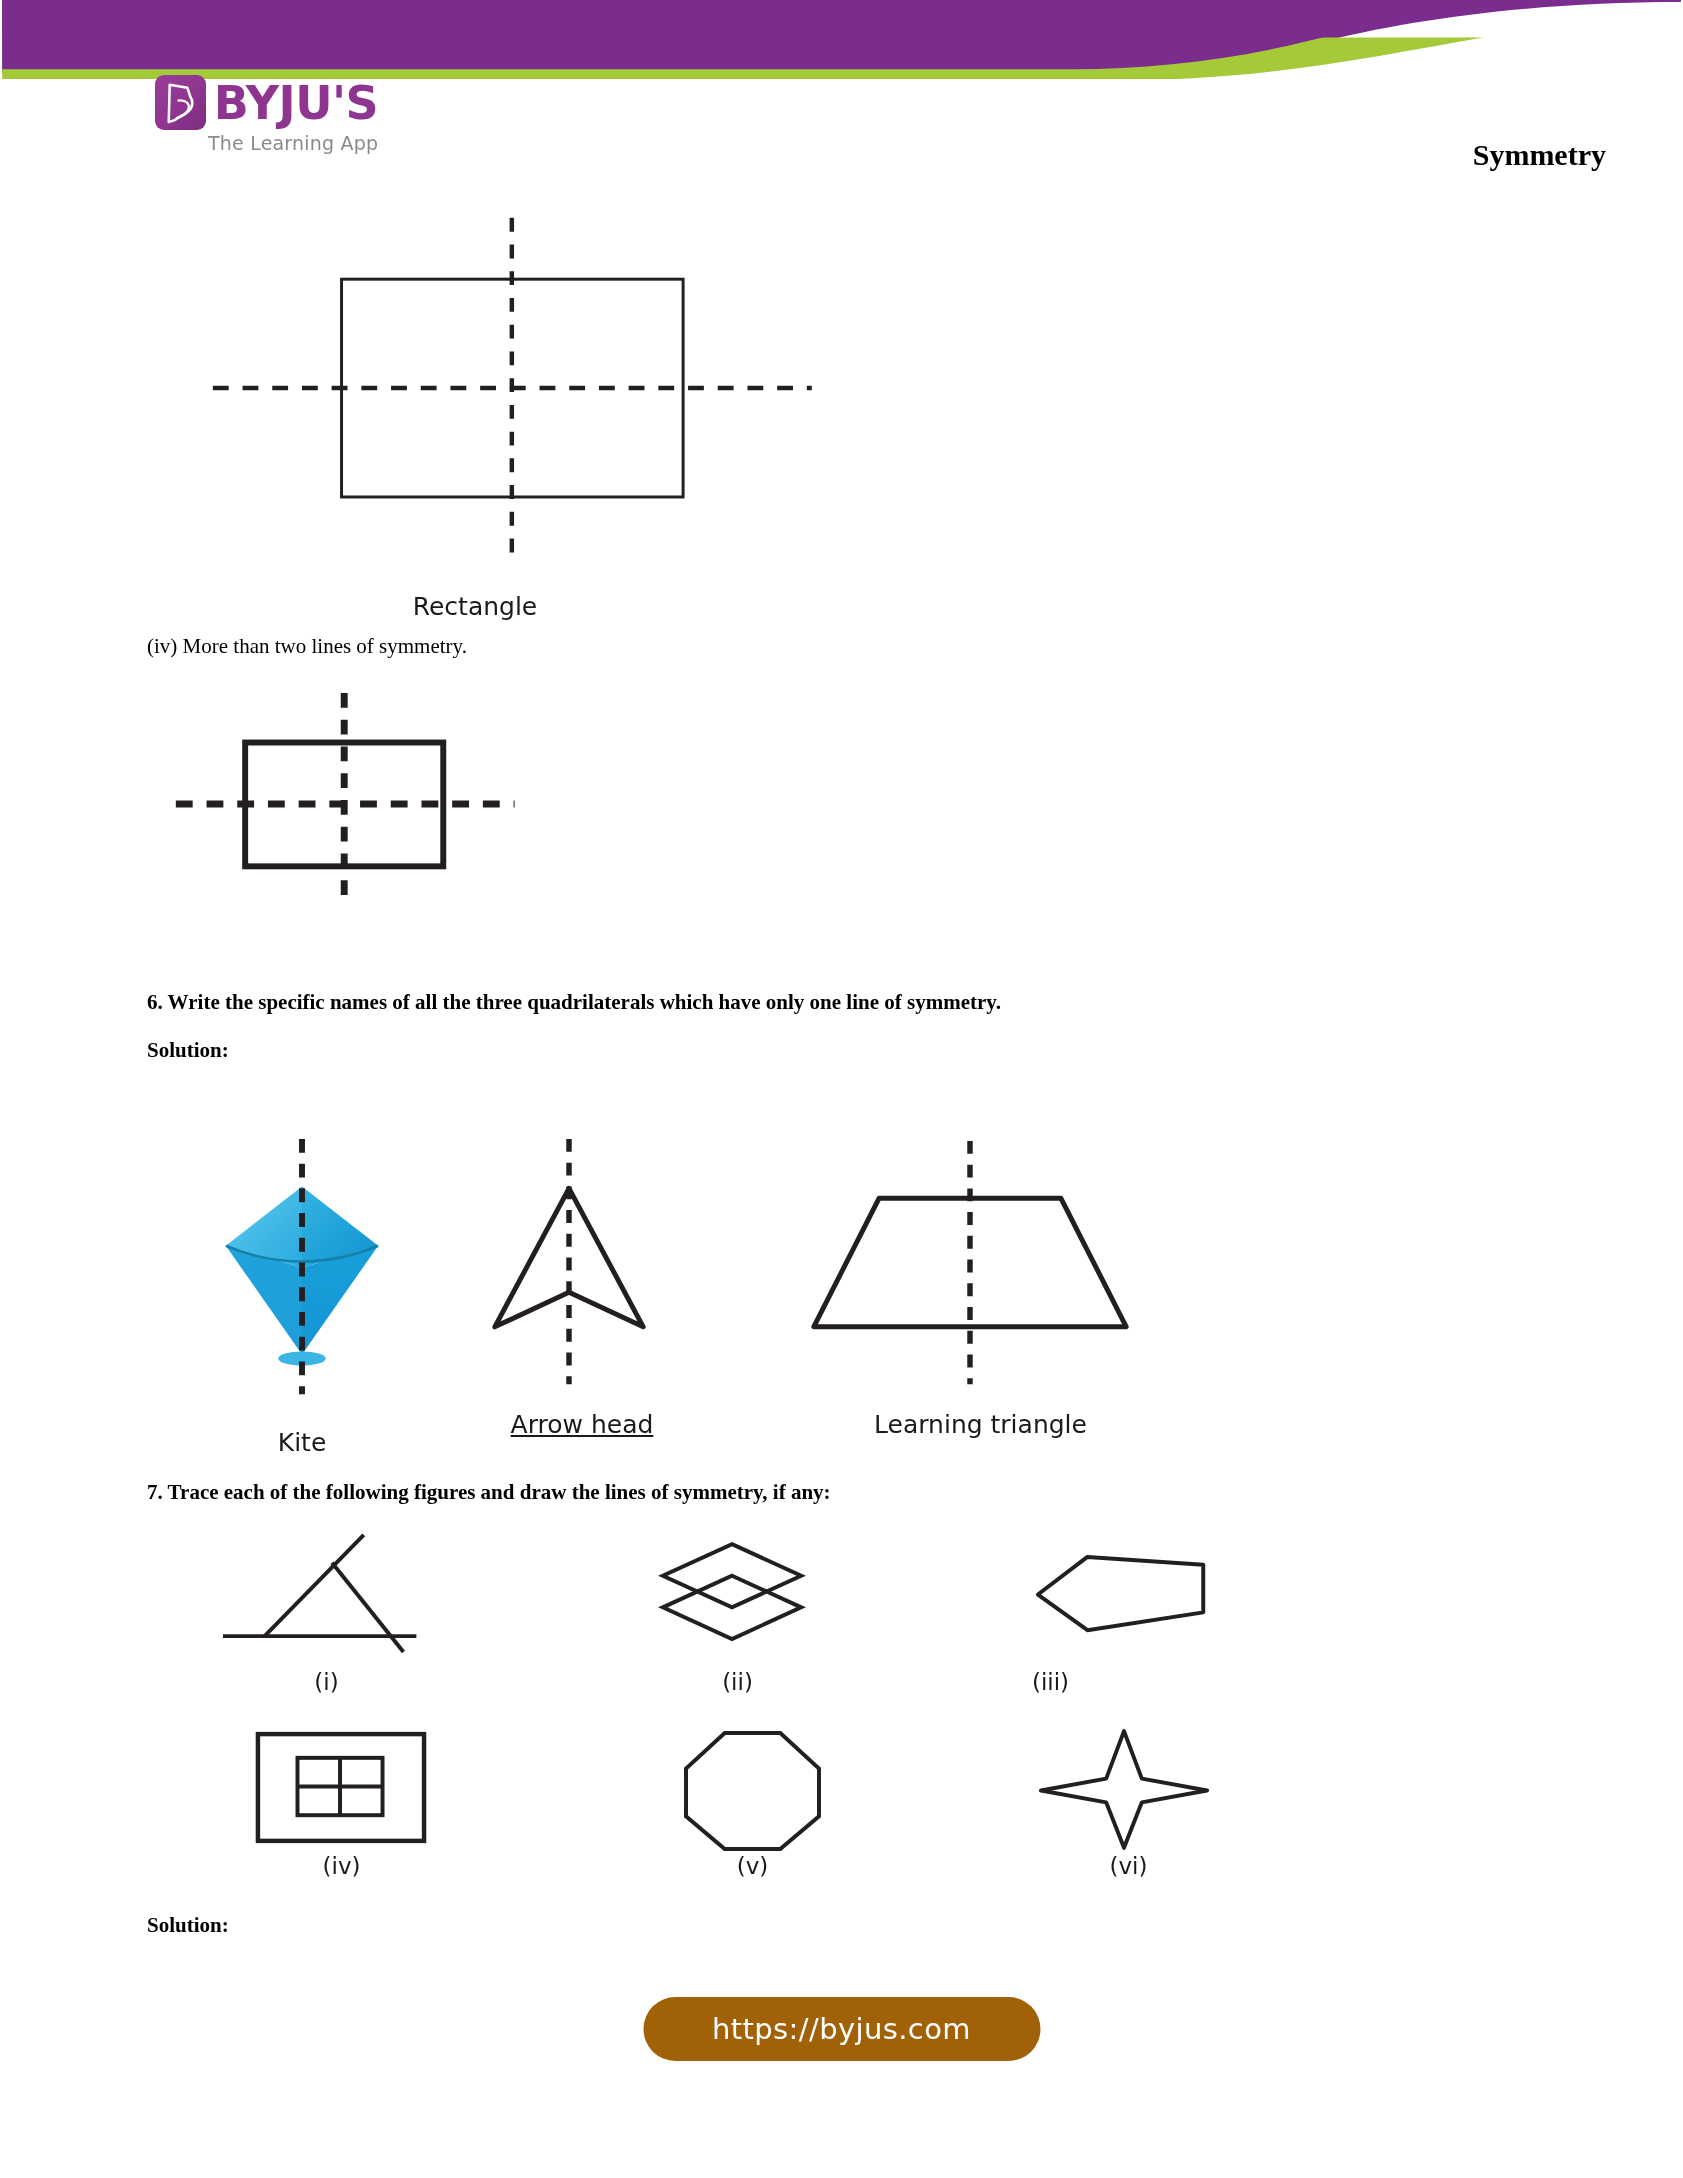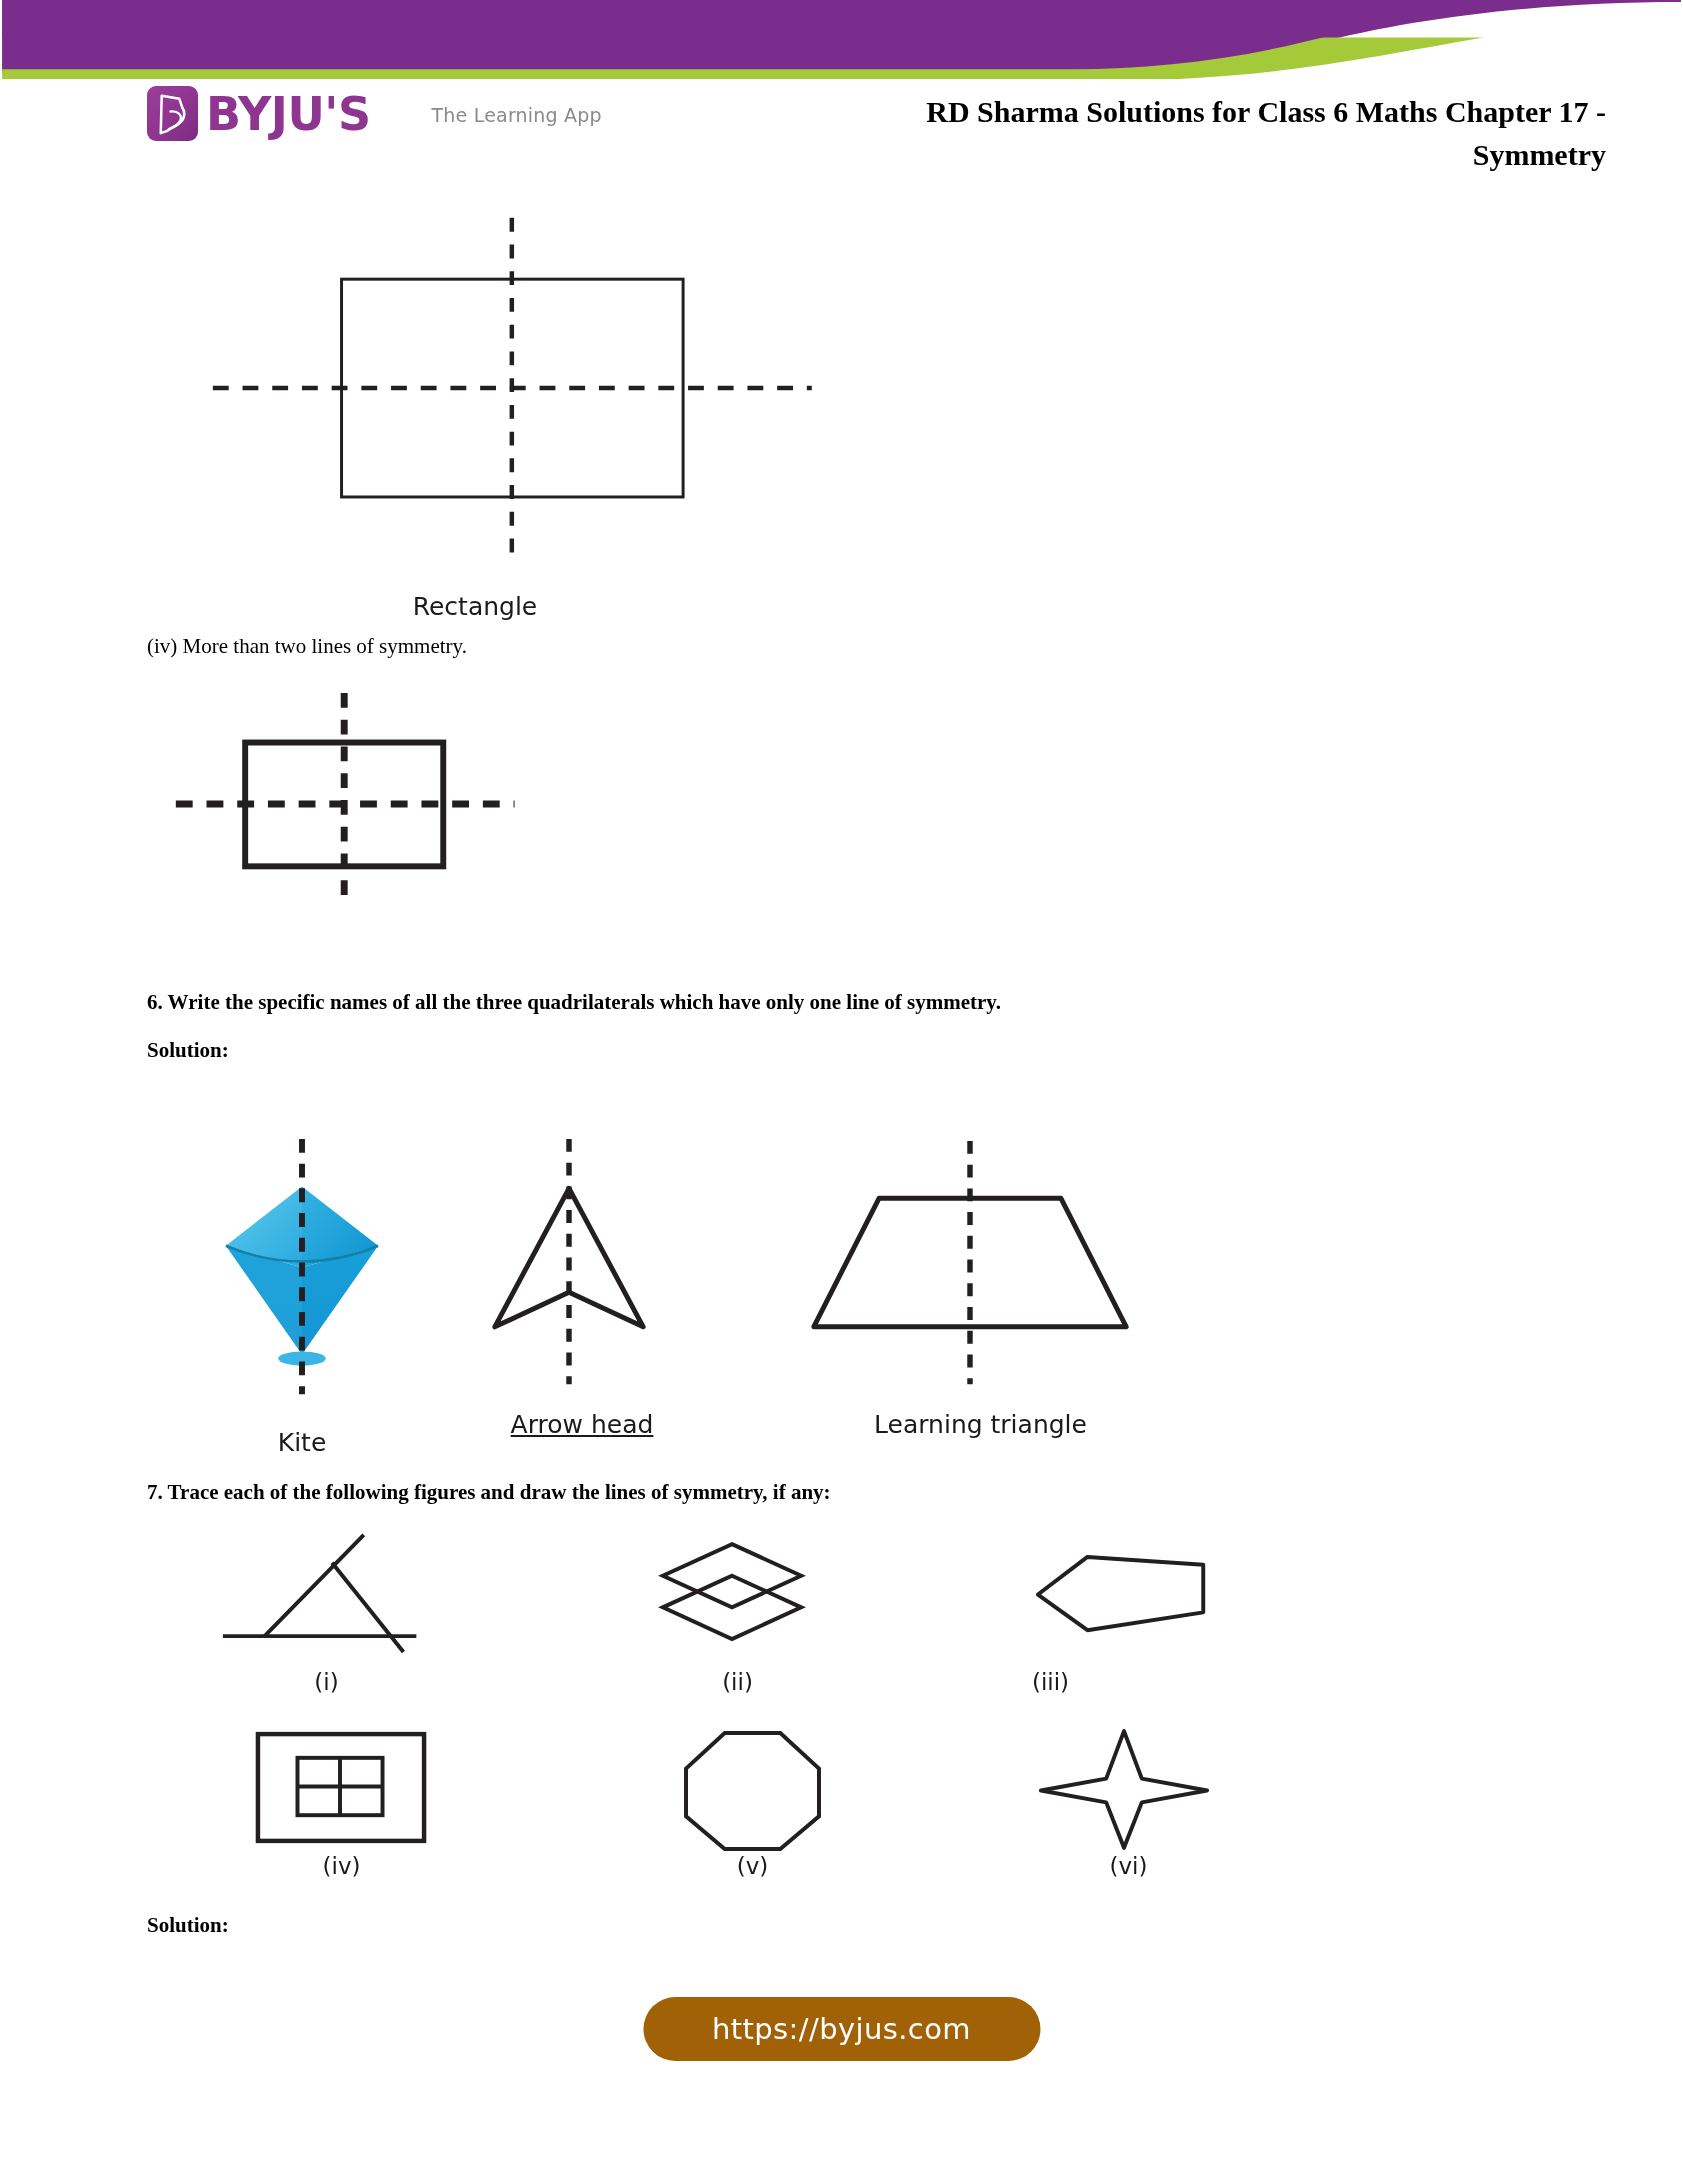--- a/index.html
+++ b/index.html
@@ -23,24 +23,24 @@
     top: 0; left: 0;
     width: 1683px;
     height: 79px;
     pointer-events: none;
   }
 
   
   .logo-block {
     position: absolute;
     left: 147px;
-    top: 86px;
+    top: 75px;
     display: flex;
-    flex-direction: row;
-    align-items: center;
+    flex-direction: column;
+    align-items: flex-end;
   }
   .logo-row {
     display: flex;
     align-items: center;
   }
   .logo-mark {
     width: 51px;
     height: 55px;
     border-radius: 9px;
     background: linear-gradient(135deg, #9b3d9b 0%, #8e3590 55%, #7b2d7f 100%);
@@ -147,21 +147,21 @@
         <path d="M15 10 L33 13 L36 22 C39 26 39 33 34 37 C30 41 24 43 20 46 L14 48 Z" fill="none" stroke="#ffffff" stroke-width="2.6" stroke-linejoin="round"></path>
         <path d="M24 26 C32 25 36 30 34 35 C32 40 26 42 22 44" fill="none" stroke="#ffffff" stroke-width="2.4" stroke-linecap="round"></path>
       </svg>
     </span>
     <span class="logo-word">BYJU'S</span>
   </div>
   <div class="logo-tag">The Learning App</div>
 </div>
 
 <div class="page-title">
-  <span>RD Sharma Solutions for Class 6 Maths Chapter 17 -</span><br>
+  <br>
   <span>Symmetry</span>
 </div>
 
 <div class="figure" style="left:178px; top:198px;">
   <svg width="634" height="396" viewBox="0 0 640 400" xmlns="http://www.w3.org/2000/svg">
 
     <rect x="165" y="82" width="345" height="220" fill="none" stroke="#231f20" stroke-width="3"></rect>
 
     <line x1="337" y1="20" x2="337" y2="370" stroke="#231f20" stroke-width="4.5" stroke-dasharray="14 13"></line>
 

